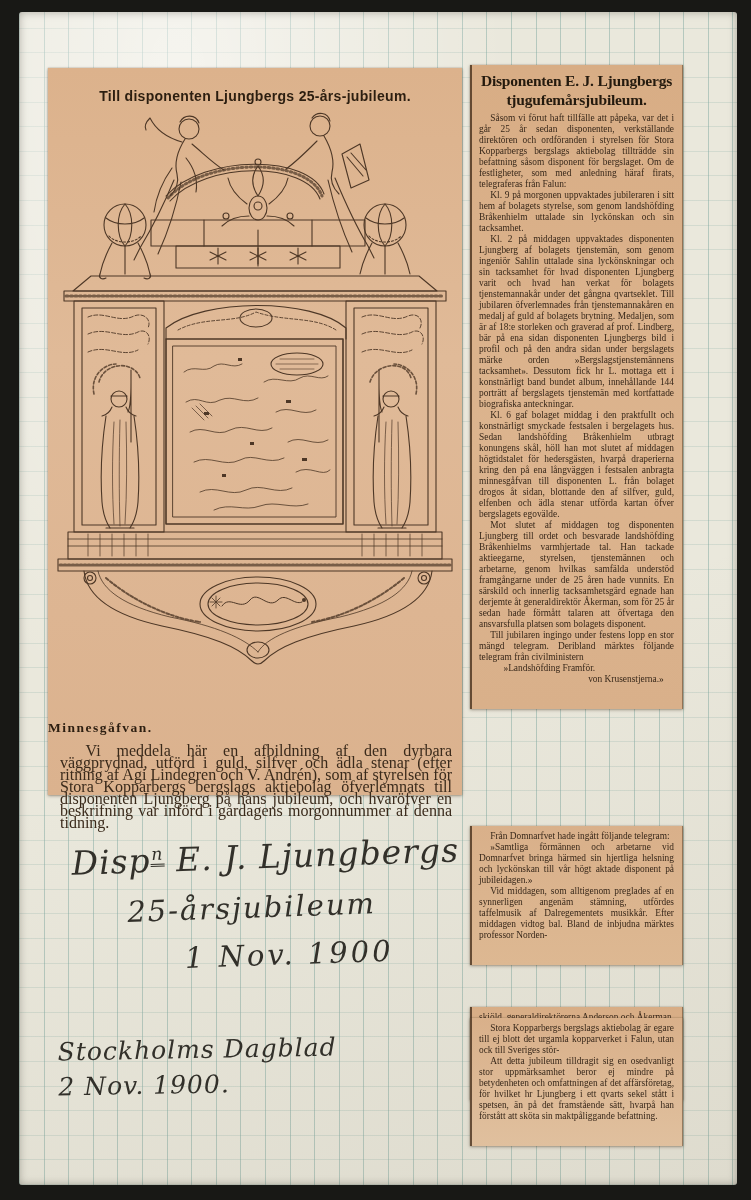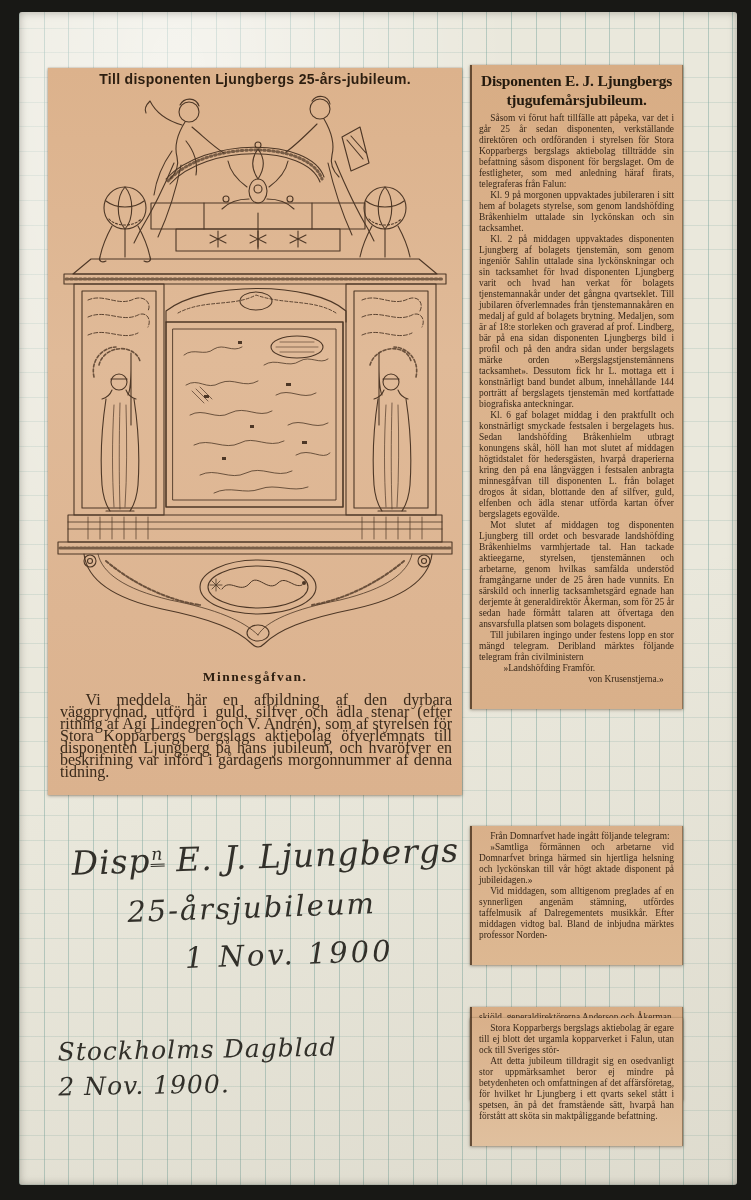--- a/index.html
+++ b/index.html
@@ -24,28 +24,28 @@
     position:absolute;
     color:#38281a;
     box-shadow: 0 1px 3px rgba(60,40,20,0.40), 0 0 1px rgba(60,40,20,0.45);
   }
   
   .clip-left{
     left:29px;top:56px;width:414px;height:727px;
     background:linear-gradient(180deg,#dcb28c,#e0ba98 40%,#ddb592 75%,#dbb28e);
   }
   .clip-left-title{
-    margin:0;padding-top:3px;
+    margin:0;padding-top:20px;
     font-family:"Liberation Sans", sans-serif;
     font-weight:bold;font-size:14px;letter-spacing:0.3px;
     text-align:center;color:#2c1e10;
   }
   .engraving{display:block;margin:8px auto 0;}
   .clip-caption{
-    margin:14px 0 0;text-align:center;
+    margin:48px 0 0;
     font-weight:bold;font-size:13.5px;letter-spacing:1.5px;color:#2c1e10;
   }
   .clip-left-body{
     margin:9px 10px 0 12px;
     font-size:16px;line-height:12px;text-align:justify;text-indent:1.6em;
     color:#3a2a1b;
   }
   
   .clip-right{
     left:451px;width:213px;

